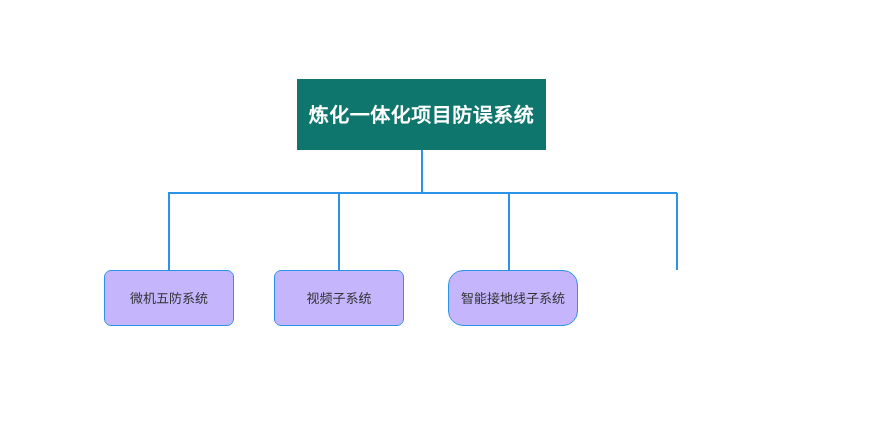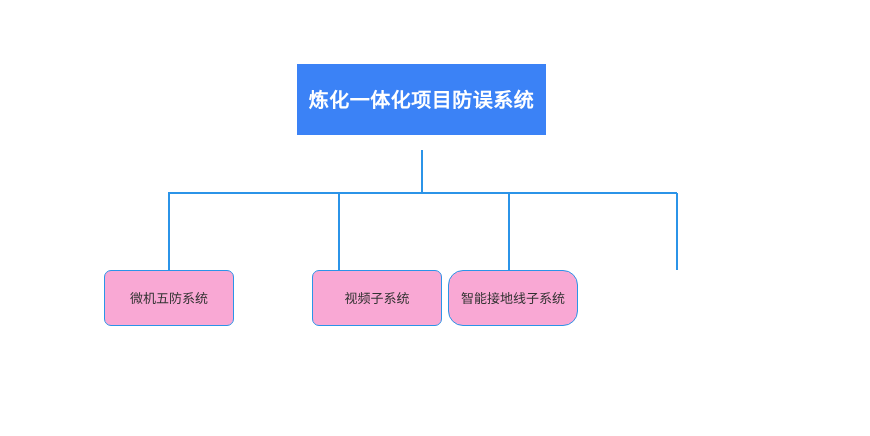--- a/index.html
+++ b/index.html
@@ -25,24 +25,24 @@
     top: 0;
     width: 870px;
     height: 436px;
     z-index: 1;
   }
 
   
   .root-node {
     position: absolute;
     left: 297px;
-    top: 64px;
+    top: 79px;
     width: 249px;
     height: 71px;
-    background: #3b82f6;
+    background: #0f766e;
     display: flex;
     align-items: center;
     justify-content: center;
     z-index: 2;
     box-sizing: border-box;
   }
 
   .root-node-label {
     color: #ffffff;
     font-size: 20px;
@@ -51,40 +51,40 @@
     line-height: 1;
     white-space: nowrap;
   }
 
   
   .child-node {
     position: absolute;
     top: 270px;
     width: 130px;
     height: 56px;
-    background: #f9a8d4;
+    background: #c4b5fd;
     border: 1.6px solid #2B94E8;
     border-radius: 7px;
     display: flex;
     align-items: center;
     justify-content: center;
     z-index: 2;
     box-sizing: border-box;
   }
 
   .child-node-label {
     color: #333333;
     font-size: 13px;
     font-weight: normal;
     line-height: 1;
     white-space: nowrap;
   }
 
   .child-node.pos-0 { left: 104px; }
-  .child-node.pos-1 { left: 274px; margin-left: 38px; }
+  .child-node.pos-1 { left: 274px; }
   .child-node.pos-2 { left: 448px; border-radius: 15px; }
   .child-node.pos-3 { left: 614px; }
 </style>
 </head>
 <body>
 
 <div id="diagram-canvas">
 
   <svg id="connector-layer" viewBox="0 0 870 436" width="870" height="436" aria-hidden="true">
     <g fill="none" stroke="#2B94E8" stroke-width="2" shape-rendering="crispEdges">

